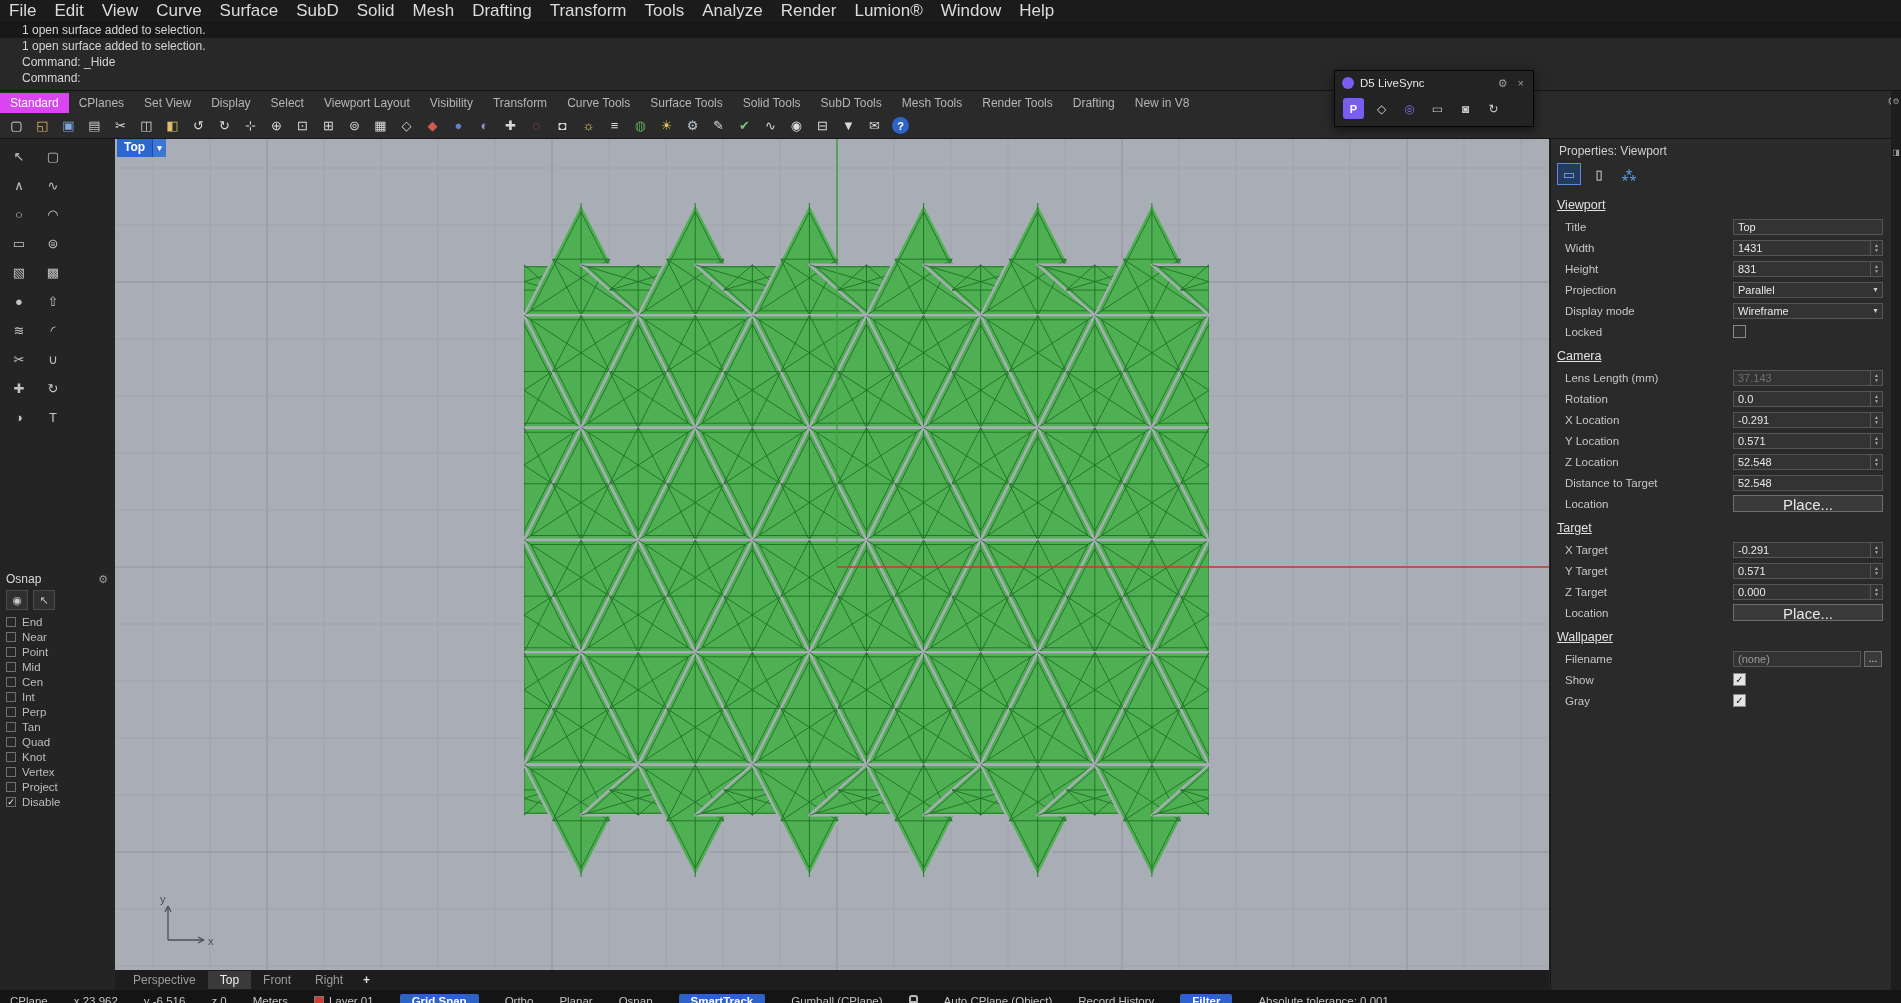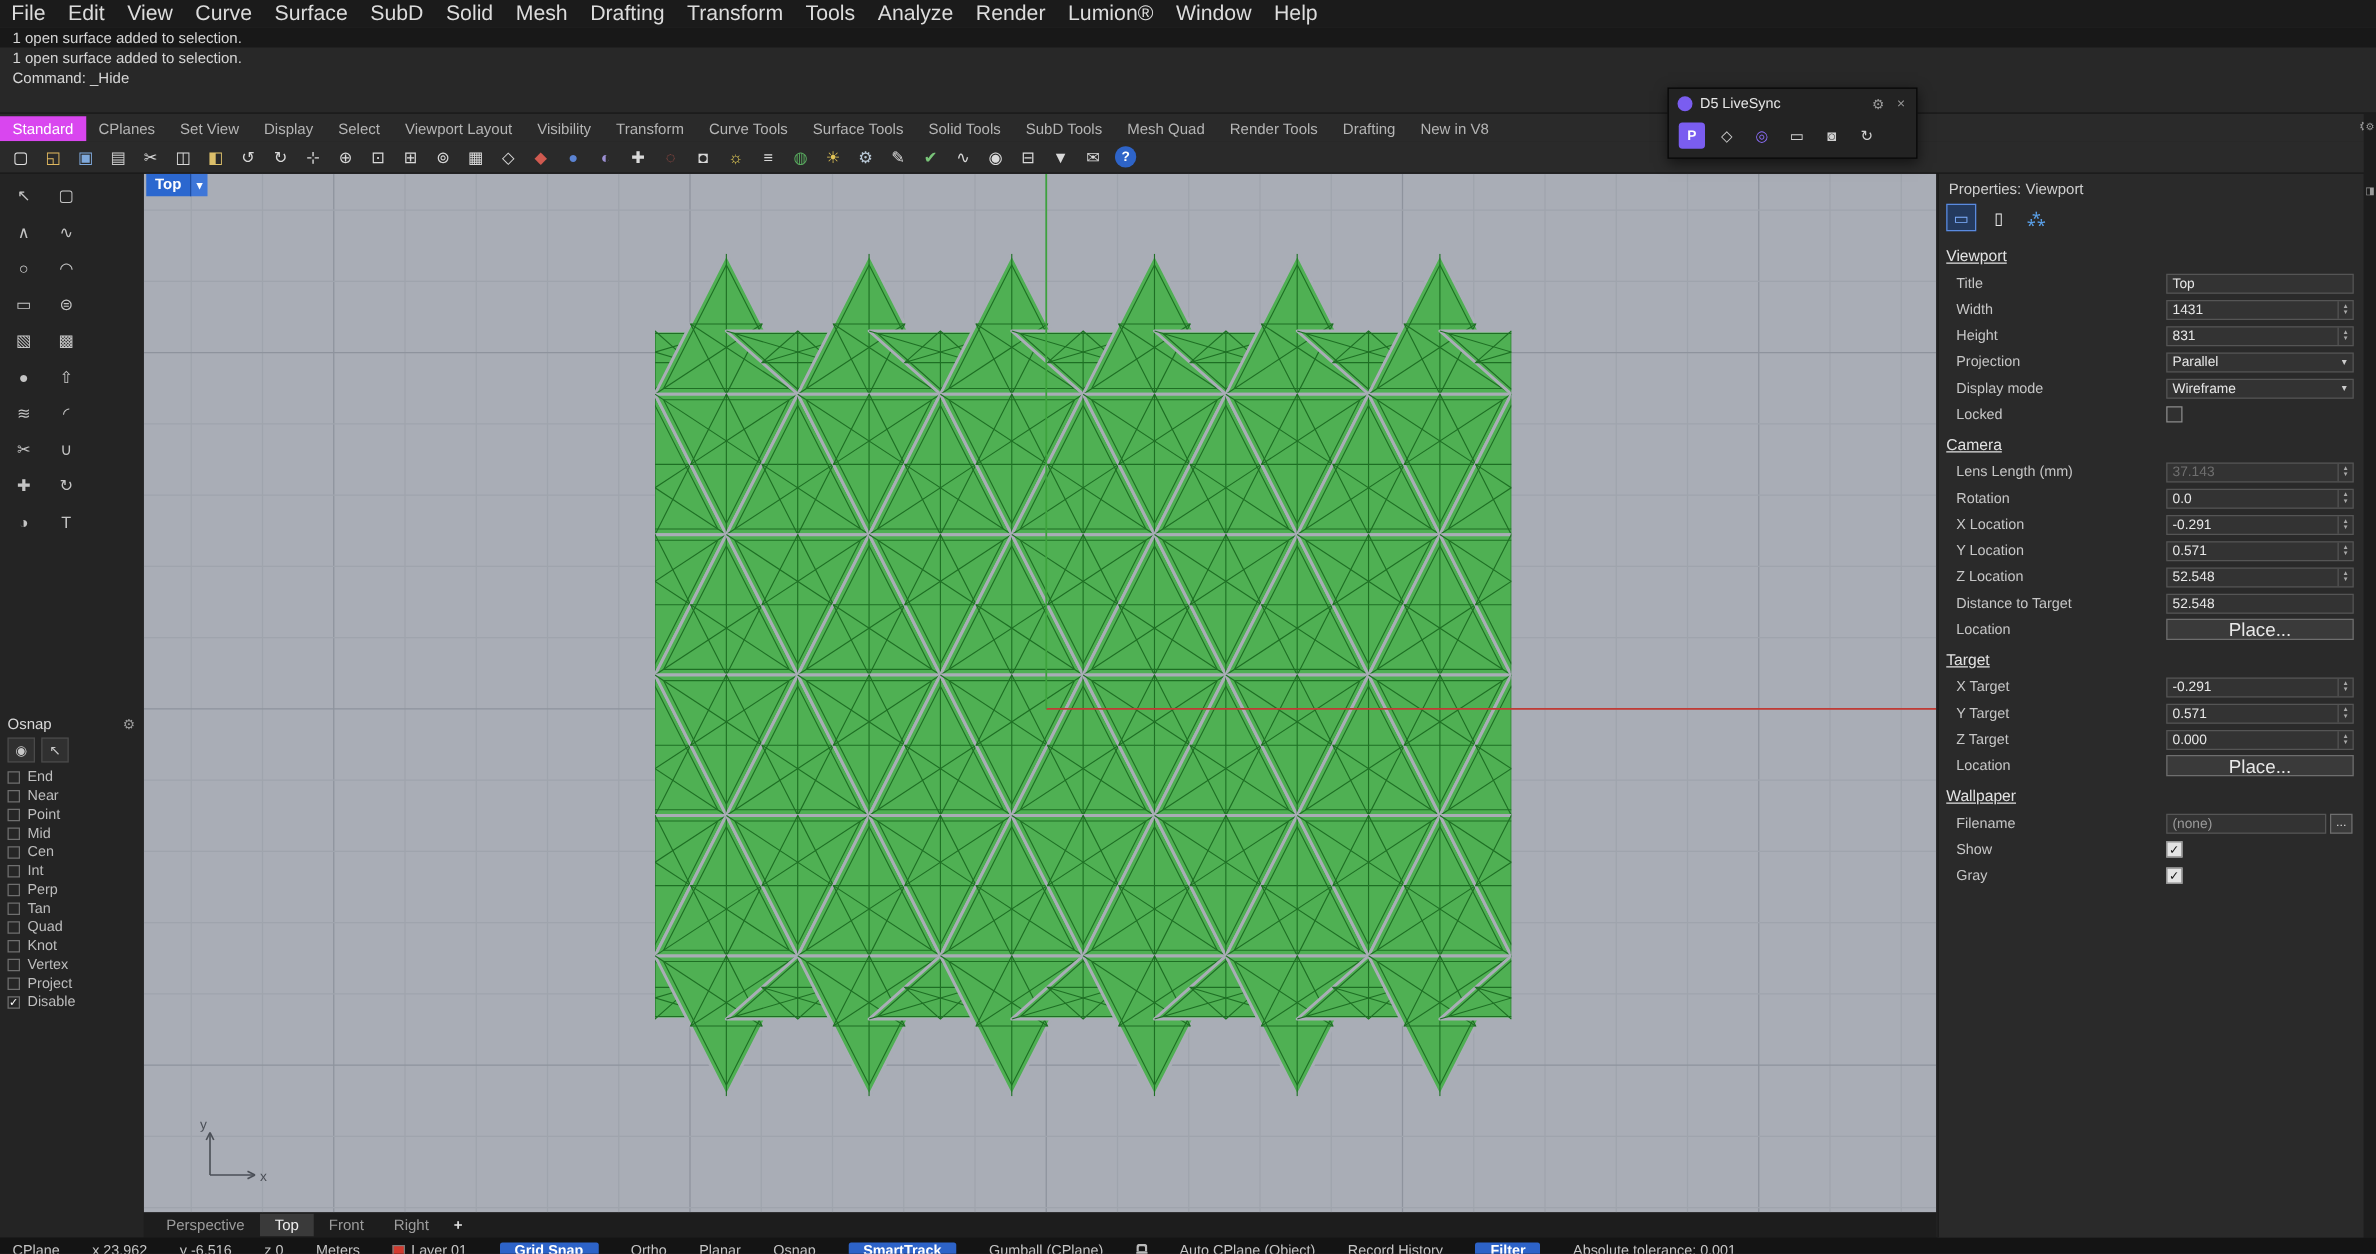--- a/index.html
+++ b/index.html
@@ -8,21 +8,21 @@
   #app{position:relative;width:1901px;height:1003px;background:#232323;}
 
   
   #menu-bar{position:absolute;left:0;top:0;width:1901px;height:22px;background:#1b1b1b;
             display:flex;align-items:center;}
   .menu-item{padding:17px 9px;font-size:17px;color:#dcdcdc;white-space:nowrap;cursor:default;}
 
   
   #command-area{position:absolute;left:0;top:22px;width:1901px;height:69px;background:#282828;
                 border-bottom:1px solid #141414;box-sizing:border-box;}
-  .cmd-line{height:16px;line-height:16px;padding-left:10px;font-size:12px;color:#d6d6d6;white-space:pre;}
+  .cmd-line{height:16px;line-height:16px;padding-left:22px;font-size:12px;color:#d6d6d6;white-space:pre;}
   .cmd-line.hl{background:#181818;}
 
   
   #tab-row{position:absolute;left:0;top:91px;width:1901px;height:22px;background:#2a2a2a;}
   #toolbar-tabs{display:flex;align-items:flex-end;height:22px;}
   .ttab{font-size:12px;color:#b5b5b5;padding:3px 10px;white-space:nowrap;}
   .ttab.active{background:#d946ef;color:#ffffff;}
   #tabrow-gear{position:absolute;right:4px;top:4px;color:#9a9a9a;font-size:11px;}
 
   
@@ -145,37 +145,38 @@
       <div class="menu-item">Window</div>
       <div class="menu-item">Help</div>
     </div>
 
   <div id="command-area">
     <div id="command-lines">
         <div class="cmd-line hl">1 open surface added to selection.</div>
         <div class="cmd-line">1 open surface added to selection.</div>
         <div class="cmd-line">Command: _Hide</div>
       </div>
+    <div class="cmd-line" id="command-prompt">Command:</div>
   </div>
 
   <div id="tab-row">
     <div id="toolbar-tabs">
         <div class="ttab active">Standard</div>
         <div class="ttab">CPlanes</div>
         <div class="ttab">Set View</div>
         <div class="ttab">Display</div>
         <div class="ttab">Select</div>
         <div class="ttab">Viewport Layout</div>
         <div class="ttab">Visibility</div>
         <div class="ttab">Transform</div>
         <div class="ttab">Curve Tools</div>
         <div class="ttab">Surface Tools</div>
         <div class="ttab">Solid Tools</div>
         <div class="ttab">SubD Tools</div>
-        <div class="ttab">Mesh Quad</div>
+        <div class="ttab">Mesh Tools</div>
         <div class="ttab">Render Tools</div>
         <div class="ttab">Drafting</div>
         <div class="ttab">New in V8</div>
       </div>
     <span id="tabrow-gear">⚙</span>
   </div>
 
   <div id="icon-row">
       <div class="tbi" style="color: rgb(227, 227, 227);">▢</div>
       <div class="tbi" style="color: rgb(223, 183, 95);">◱</div>

